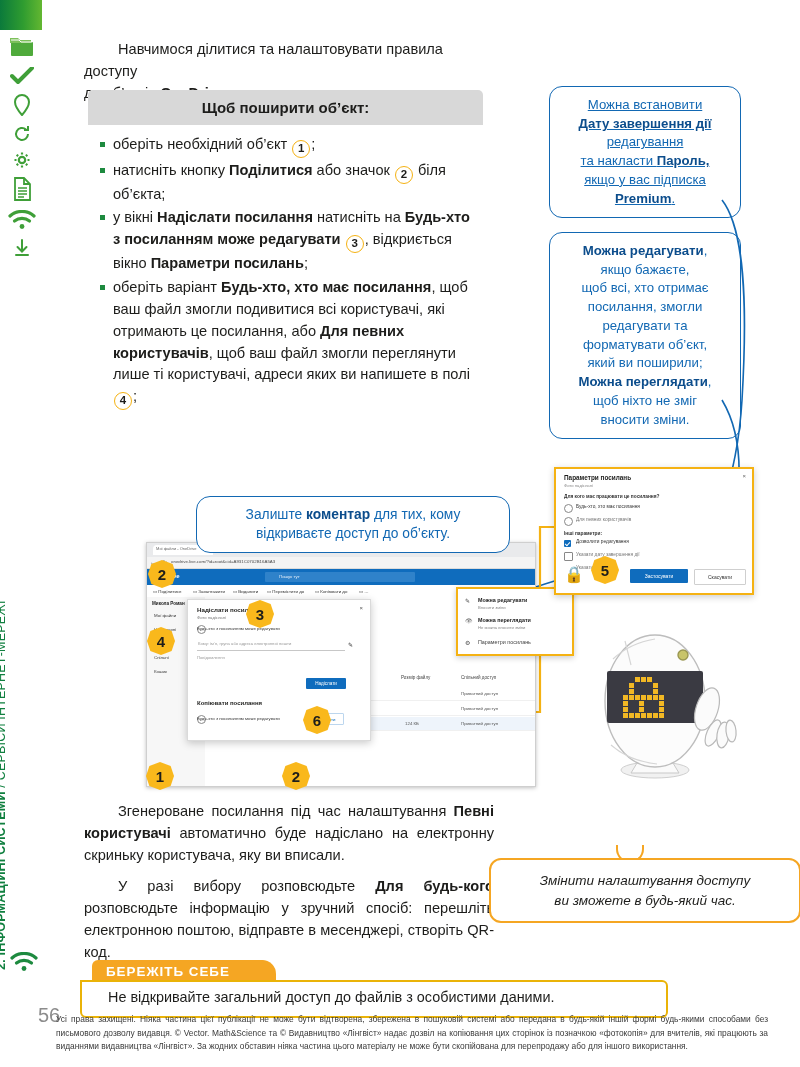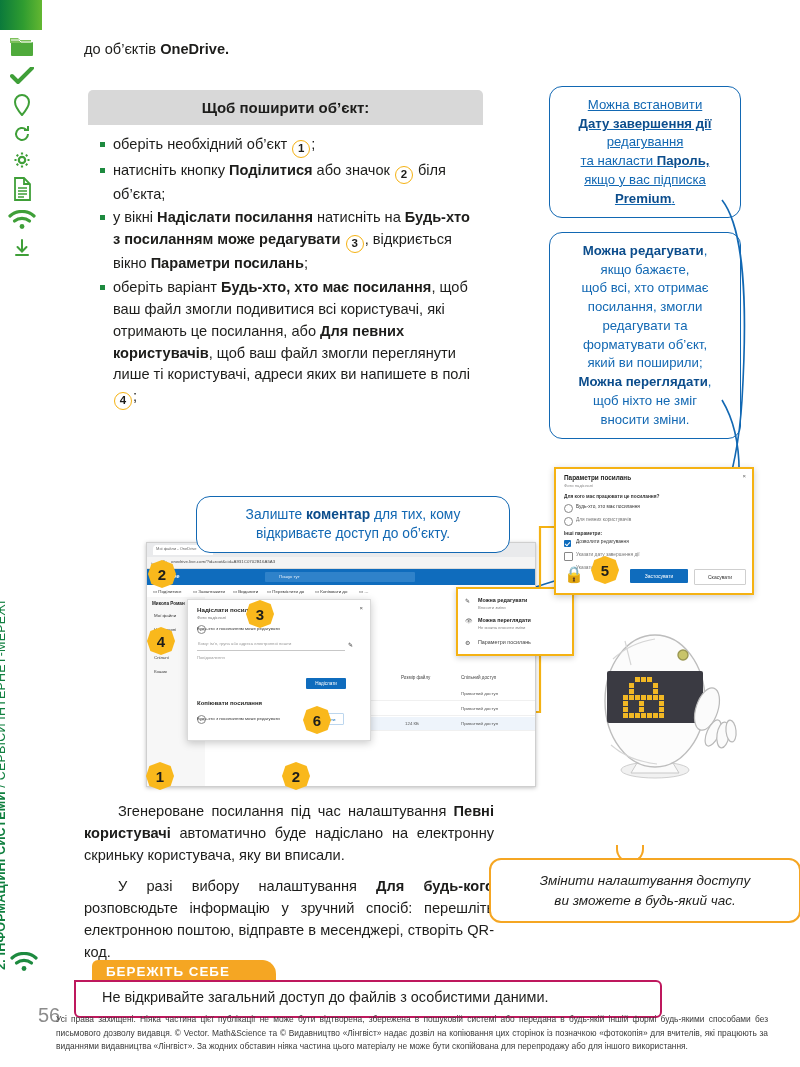--- a/index.html
+++ b/index.html
@@ -141,21 +141,21 @@
   
   .bodytext{position:absolute;left:84px;top:800px;width:410px;font-size:14.6px;line-height:1.52;}
   .bodytext p{margin:0 0 8px 0;text-indent:34px;text-align:justify;}
 
   
   .safety-tab{position:absolute;left:92px;top:960px;width:175px;height:22px;background:#f5a623;
      border-radius:6px 6px 0 0;}
   .safety-tab:after{content:"";position:absolute;left:160px;top:0;width:24px;height:22px;background:#f5a623;
      border-radius:0 14px 0 0;}
   .safety-tab span{position:absolute;left:14px;top:4px;font-size:13.4px;font-weight:bold;color:#fff;letter-spacing:1px;z-index:2;}
-  .safety-box{position:absolute;left:74px;top:980px;width:584px;height:34px;border:2px solid #be185d;
+  .safety-box{position:absolute;left:80px;top:980px;width:584px;height:34px;border:2px solid #eab308;
      border-radius:0 6px 6px 6px;background:#fff;}
   .safety-box span{position:absolute;left:26px;top:7px;font-size:14.4px;color:#1d1d1b;}
 
   
   .copyright{position:absolute;left:56px;top:1013px;width:712px;font-size:8.4px;line-height:1.62;color:#3a3a3a;text-align:justify;}
 
   
   .robot{position:absolute;left:595px;top:625px;width:180px;height:185px;}
 </style>
 </head>
@@ -229,20 +229,21 @@
   <svg width="28" height="20" viewBox="0 0 28 20">
       <path d="M2 6a18 18 0 0124 0" fill="none" stroke="#1d8a3f" stroke-width="3.2" stroke-linecap="round"></path>
       <path d="M6.5 11a12 12 0 0115 0" fill="none" stroke="#1d8a3f" stroke-width="3.2" stroke-linecap="round"></path>
       <circle cx="14" cy="16.5" r="2.4" fill="#1d8a3f"></circle>
     </svg>
 </div>
 
 <div class="page-num">56</div>
 
 <div class="intro">
+  <span class="ind">Навчимося ділитися та налаштовувати правила доступу</span>
   <span>до об’єктів </span><b>OneDrive.</b>
 </div>
 
 <div class="card">
   <div class="card-head">Щоб поширити об’єкт:</div>
   <div class="card-body">
     <ul id="card-list">
         <li><span>оберіть необхідний об’єкт </span><span class="num">1</span><span>;</span></li>
         <li><span>натисніть кнопку </span><b>Поділитися</b><span> або значок </span><span class="num">2</span><span> біля об’єкта;</span></li>
         <li><span>у вікні </span><b>Надіслати посилання</b><span> натисніть на </span><b>Будь-хто з посиланням може редагувати</b><span> </span><span class="num">3</span><span>, відкриється вікно </span><b>Параметри посилань</b><span>;</span></li>
@@ -437,21 +438,21 @@
       <ellipse cx="112" cy="84" rx="11" ry="22" transform="rotate(18 112 84)"></ellipse>
       <ellipse cx="118" cy="108" rx="6" ry="14" transform="rotate(24 118 108)"></ellipse>
       <ellipse cx="128" cy="110" rx="6" ry="13" transform="rotate(8 128 110)"></ellipse>
       <ellipse cx="136" cy="106" rx="5" ry="11" transform="rotate(-6 136 106)"></ellipse>
     </g>
   </svg>
 </div>
 
 <div class="bodytext">
   <p><span>Згенероване посилання під час налаштування </span><b>Певні користувачі</b><span> автоматично буде надіслано на електронну скриньку користувача, яку ви вписали.</span></p>
-  <p><span>У разі вибору налаштування </span><b>Для будь-кого</b><span> розповсюдьте інформацію у зручний спосіб: перешліть електронною поштою, відправте в месенджері, створіть QR-код.</span></p>
+  <p><span>У разі вибору розповсюдьте </span><b>Для будь-кого</b><span> розповсюдьте інформацію у зручний спосіб: перешліть електронною поштою, відправте в месенджері, створіть QR-код.</span></p>
 </div>
 
 <div class="ocallout-tail"></div>
 <div class="ocallout">
   <span>Змінити налаштування доступу</span><br>
   <span>ви зможете в будь-який час.</span>
 </div>
 
 <div class="safety-tab">
   <span>БЕРЕЖІТЬ СЕБЕ</span>

